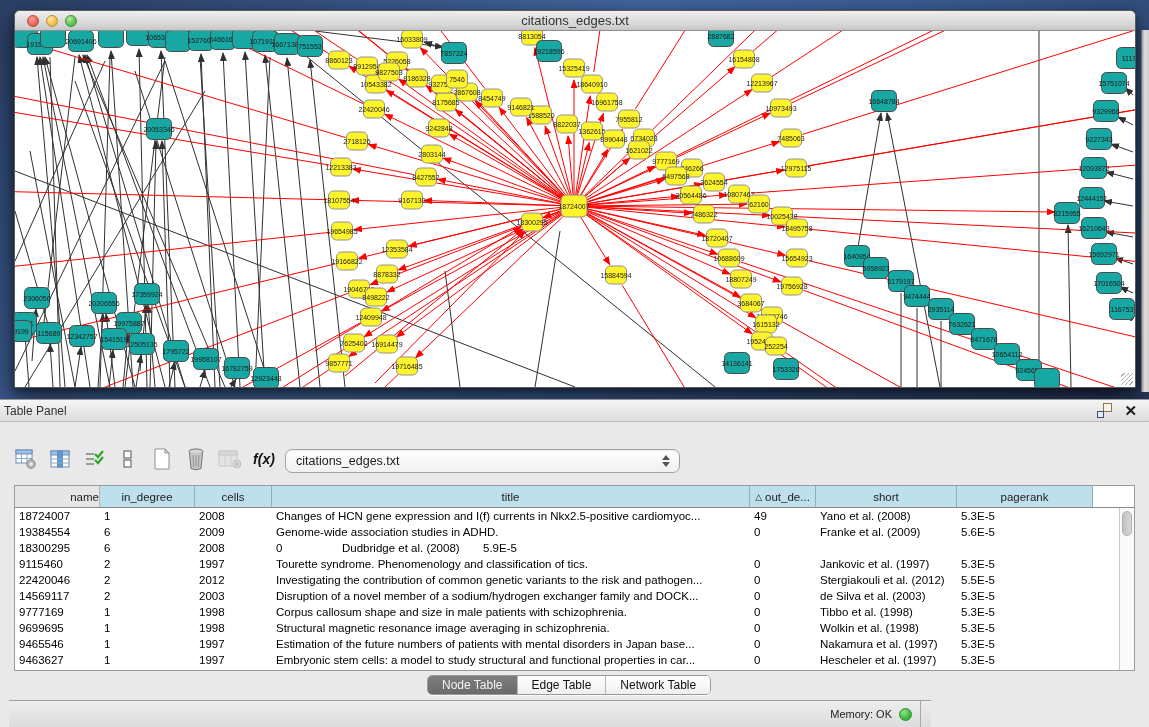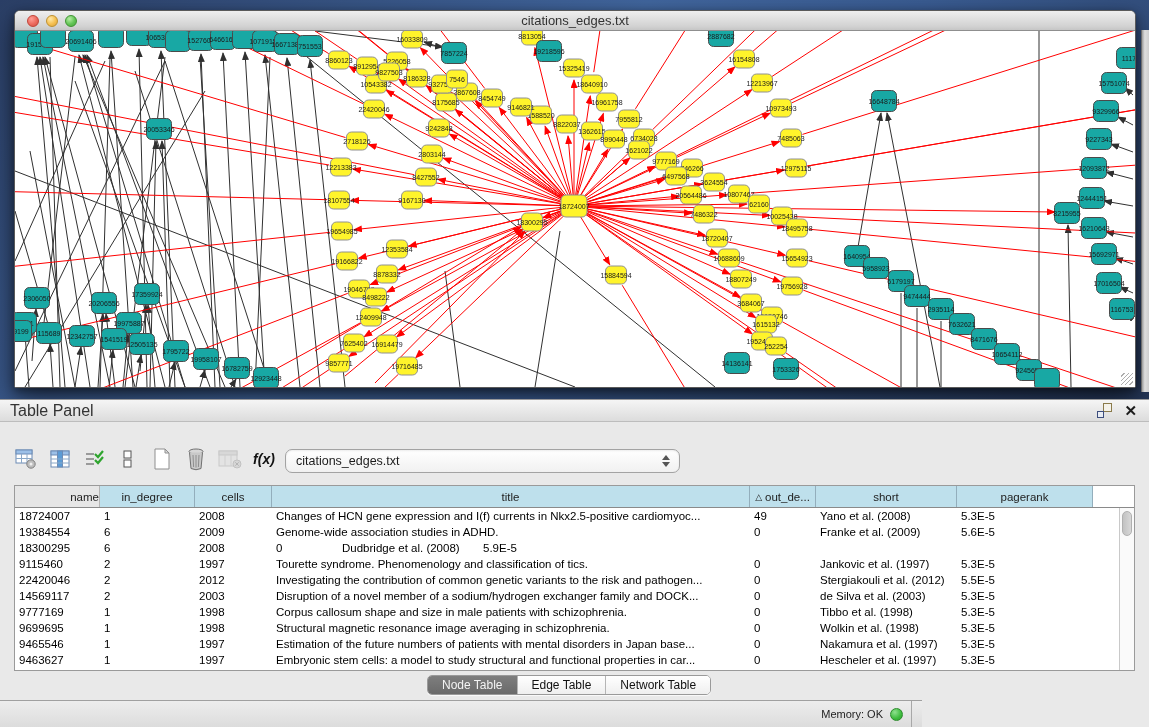--- a/index.html
+++ b/index.html
@@ -27,21 +27,21 @@
   .resize-grip { right:2px; bottom:2px; width:12px; height:12px;
     background:repeating-linear-gradient(135deg,transparent 0 2px,#9a9a9a 2px 3px); opacity:.8; }
   .right-sliver { left:1141px; top:30px; width:8px; height:362px;
     background:linear-gradient(to right,#9b9b9b,#dedede 40%,#cfcfcf); border-left:1px solid #6d6d6d; }
 
   
   .table-panel { left:0; top:399px; width:1149px; height:301px; background:#e9e9e9; border-top:1px solid #98989a; }
   .panel-header { left:0; top:0; width:100%; height:22px;
     background:linear-gradient(#f5f5f5,#dcdcdc); border-bottom:1px solid #bdbdbd;
     display:flex; align-items:center; }
-  .panel-title { padding-left:10px; font-size:16px; color:#333; }
+  .panel-title { padding-left:4px; font-size:12px; color:#333; }
   .panel-header-icons { position:absolute; right:12px; top:3px; display:flex; gap:12px; align-items:center; }
   .float-ic { position:relative; width:15px; height:15px; }
   .float-ic .sq1 { position:absolute; right:0; top:0; width:9px; height:9px; border:1.5px solid #8a7a4a; background:#f4f2ea; }
   .float-ic .sq2 { position:absolute; left:0; bottom:0; width:7px; height:7px; border:1.5px solid #3d4e7d; background:#e8ecf4; }
   .close-x { font-size:15px; font-weight:bold; color:#1c1c1c; line-height:15px; }
 
   .toolbar { left:14px; top:44px; height:30px; display:flex; align-items:center; gap:10px; }
   .tb-ic { width:24px; height:24px; display:flex; align-items:center; justify-content:center; }
   .tb-ic.disabled { opacity:.4; }
   .fx { font-size:14px; color:#111; font-style:italic; font-weight:bold; white-space:nowrap; }
@@ -68,21 +68,21 @@
   .vthumb { position:absolute; left:2px; top:3px; width:10px; height:25px; border-radius:6px;
     background:linear-gradient(to right,#c2c2c2,#d8d8d8); border:1px solid #b0b0b0; }
 
   .tabs { left:427px; top:275px; height:20px; display:flex; border:1px solid #9a9a9a; border-radius:5px;
     overflow:hidden; background:#fff; box-shadow:0 1px 1px rgba(255,255,255,.8); }
   .tab { padding:4px 14px; font-size:12px; display:flex; align-items:center; color:#111;
     background:linear-gradient(#ffffff,#efefef); border-right:1px solid #b5b5b5; }
   .tab:last-child { border-right:none; }
   .tab.selected { background:linear-gradient(#7e7e7e,#6a6a6a); color:#f4f4f4; }
 
-  .status-bar { left:0; top:700px; width:922px; height:27px;
+  .status-bar { left:9px; top:700px; width:922px; height:27px;
     background:linear-gradient(#ededed,#dcdcdc); border-top:1px solid #a0a0a0;
     display:flex; align-items:center; justify-content:flex-end; }
   .mem-label { font-size:11px; color:#222; margin-right:7px; }
   .mem-dot { width:13px; height:13px; border-radius:50%;
     background:radial-gradient(circle at 35% 30%, #8fe08f,#3dbb3d 60%,#2f9e2f); border:1px solid #2c8c2c; margin-right:8px; }
   .status-div { width:1px; height:27px; background:#a8a8a8; margin-right:10px; }
 
   
   .bedge { stroke:#303030; stroke-width:1; fill:none; }
   .redge { stroke:#ff0000; stroke-width:1; fill:none; }

